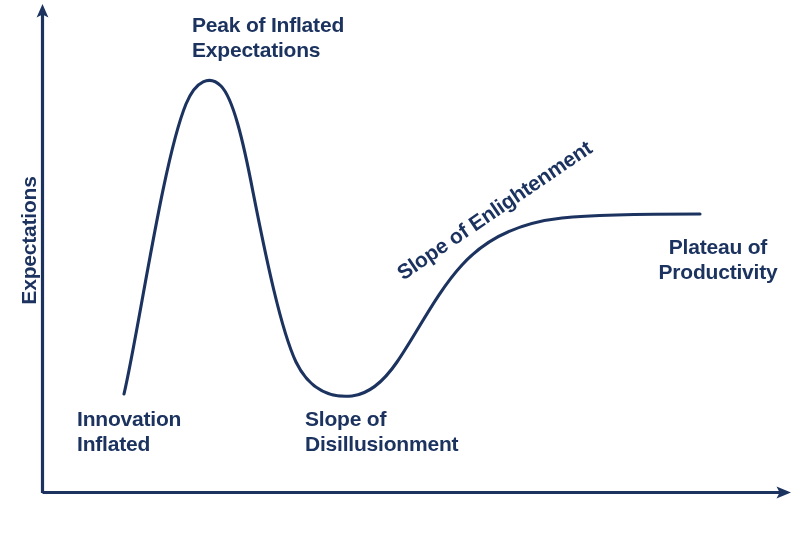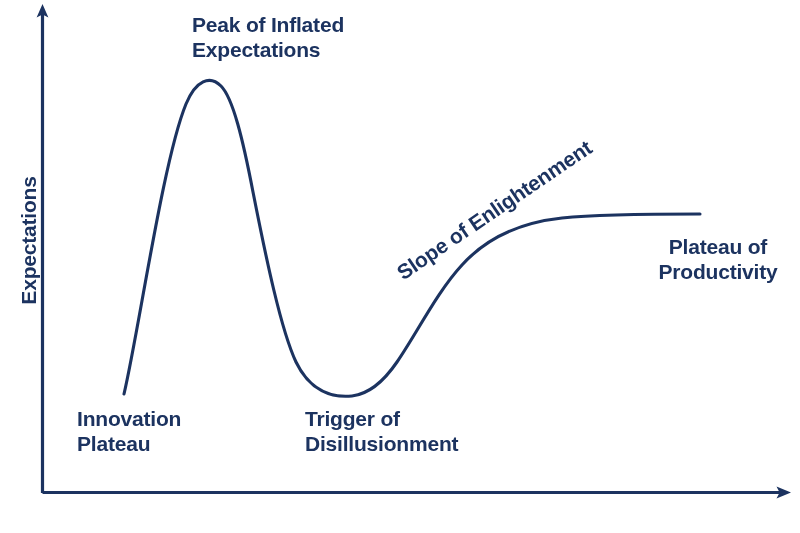--- a/index.html
+++ b/index.html
@@ -130,23 +130,23 @@
              C 369 394, 384 381, 397 362
              C 417 333, 437 292, 462 265
              C 490 234, 525 222, 562 218
              C 601 214, 655 214, 700 214"></path>
   </svg>
 
   <div class="chart-label" id="label-peak">Peak of Inflated
 Expectations</div>
 
   <div class="chart-label" id="label-innovation">Innovation
-Plateau</div>
+Inflated</div>
 
-  <div class="chart-label" id="label-trough">Trigger of
+  <div class="chart-label" id="label-trough">Slope of
 Disillusionment</div>
 
   <div class="chart-label" id="label-slope">Slope of Enlightenment</div>
 
   <div class="chart-label" id="label-plateau">Plateau of
 Productivity</div>
 
   <div class="chart-label" id="label-axis-y">Expectations</div>
 
   <div class="chart-label" id="label-axis-x">Time</div>

